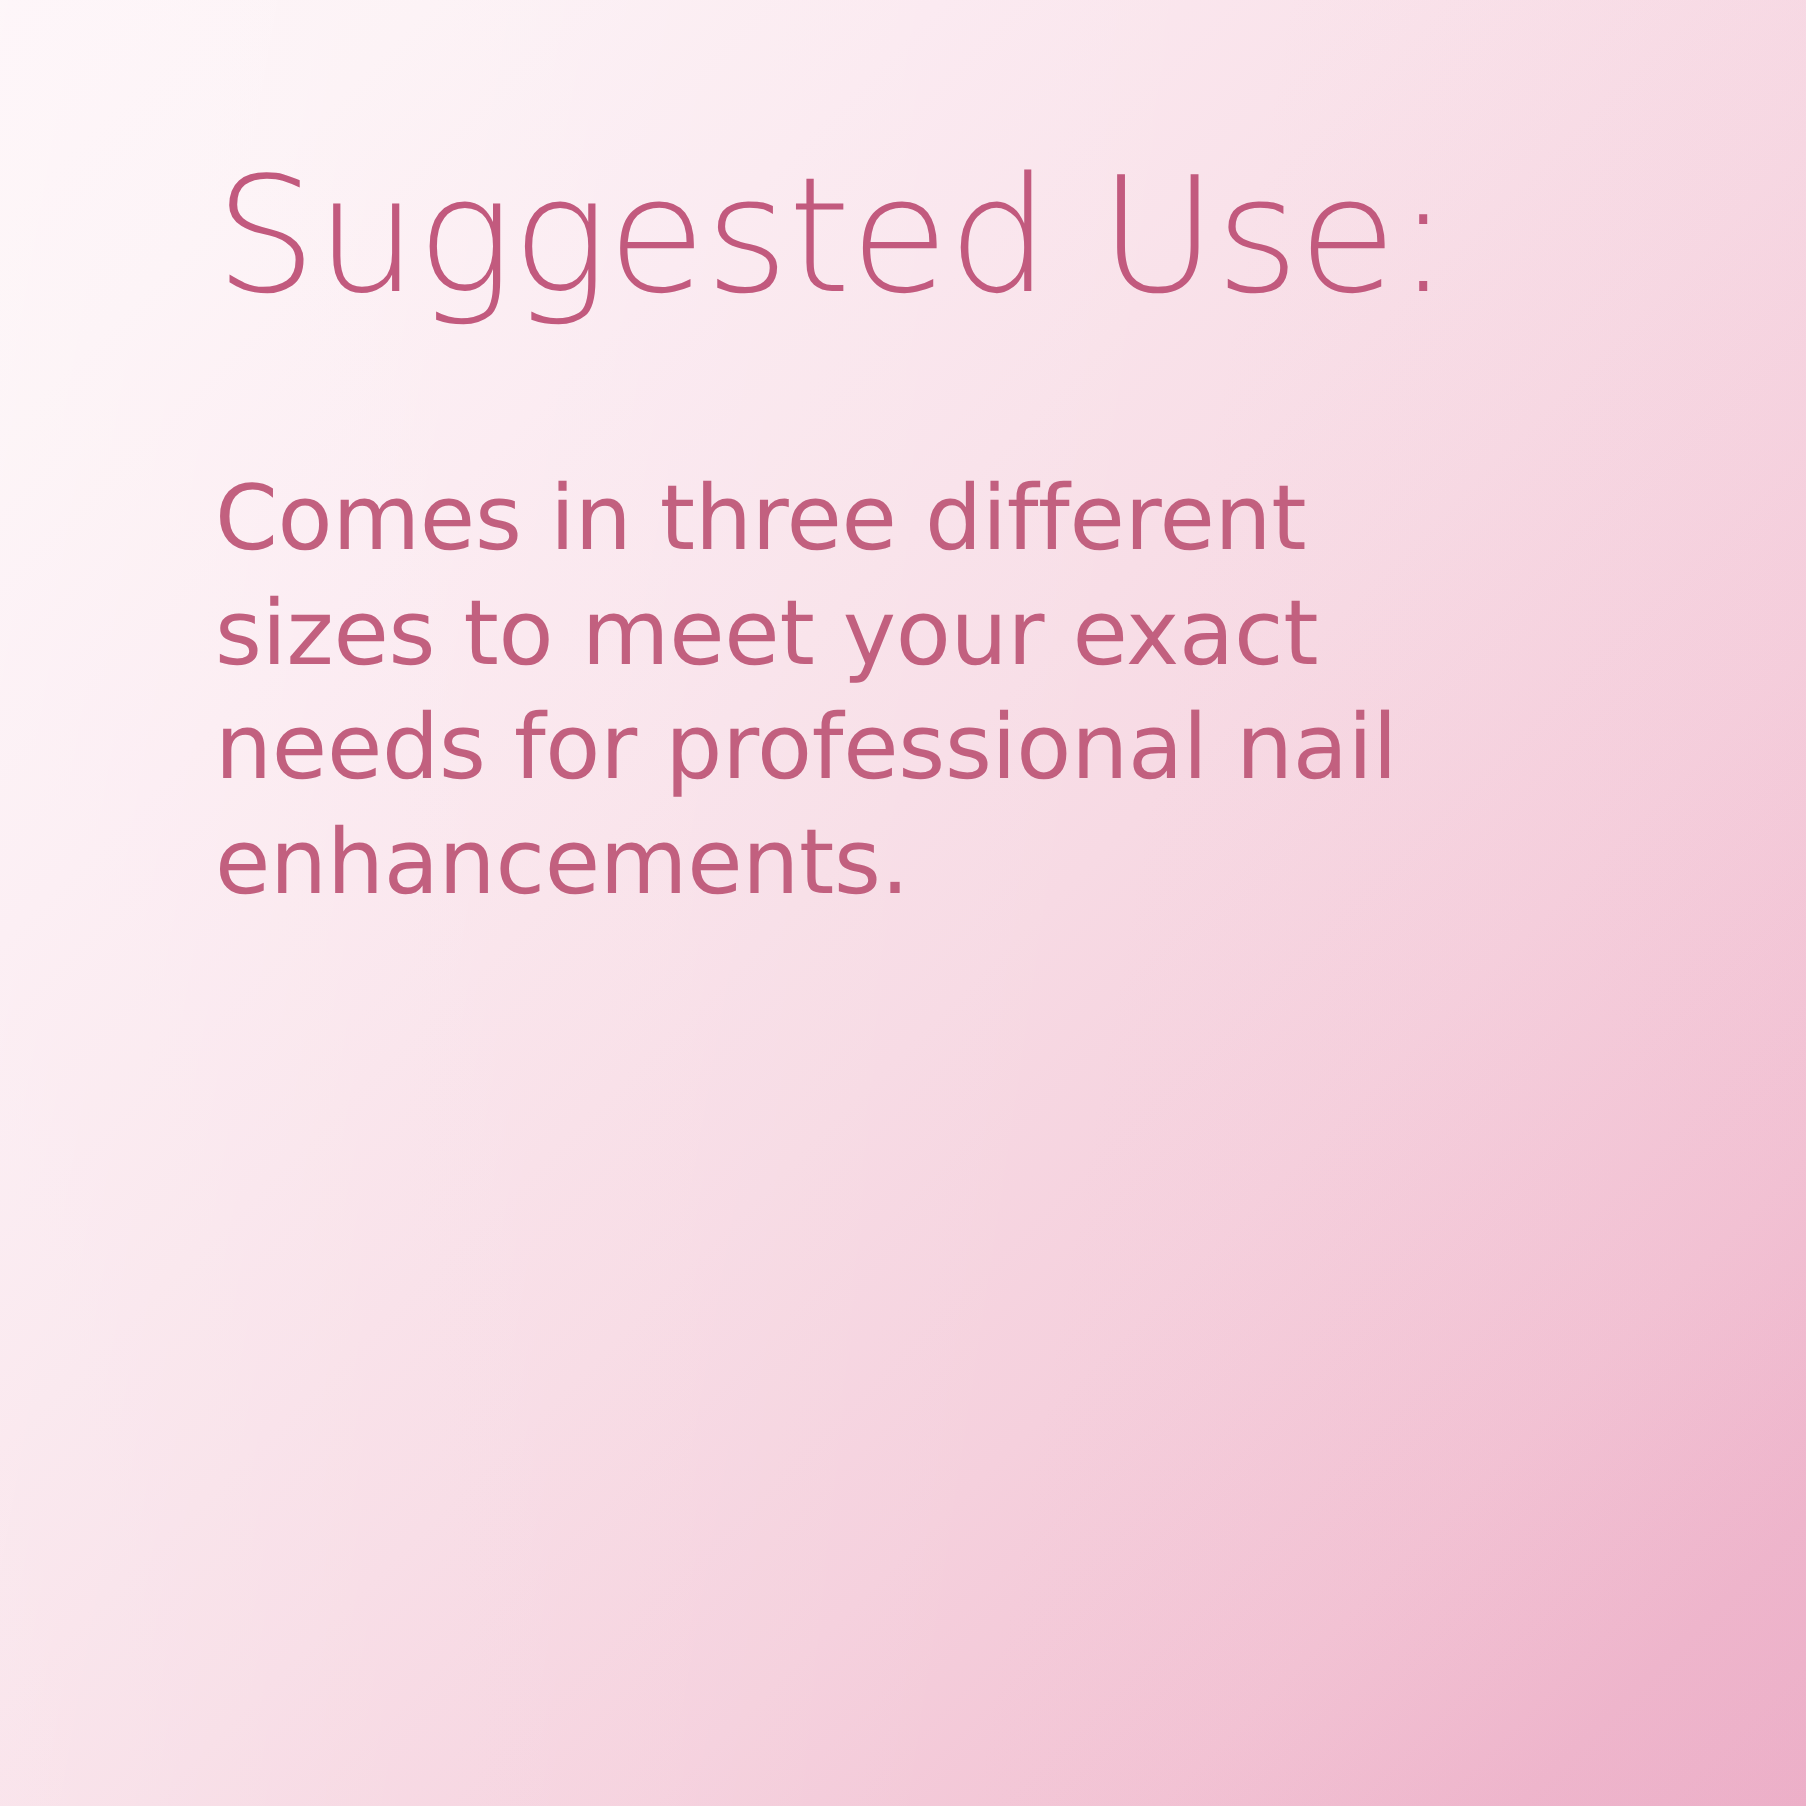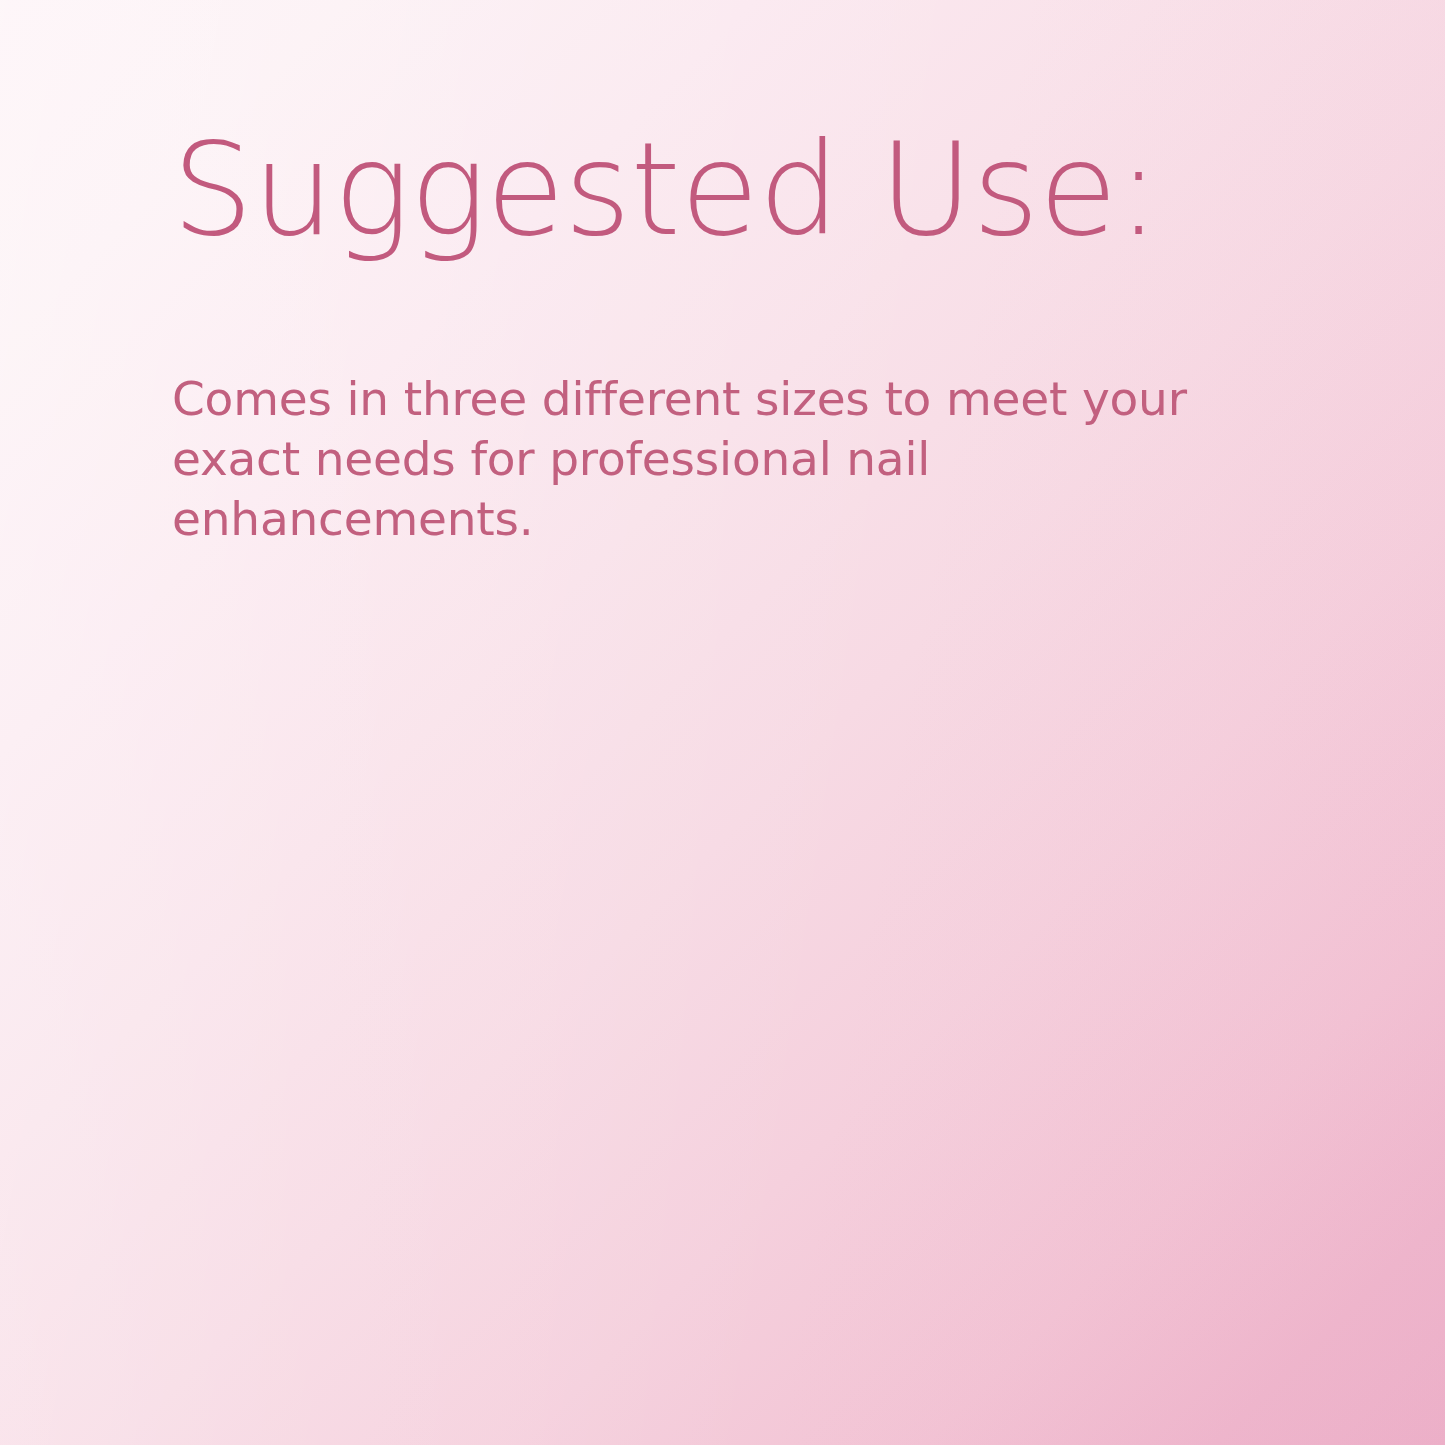--- a/index.html
+++ b/index.html
@@ -65,21 +65,21 @@
   }
 
   .body-block {
     margin-top: 108px;
   }
 
   .para {
     margin: 0;
     font-family: "DejaVu Sans", "Liberation Sans", sans-serif;
     font-weight: 400;
-    font-size: 47px;
+    font-size: 72px;
     line-height: 1.27;
     letter-spacing: -0.2px;
     color: #c2607f;
     max-width: 1040px;
   }
 
   .para + .para {
     margin-top: 72px;
   }
 </style>

